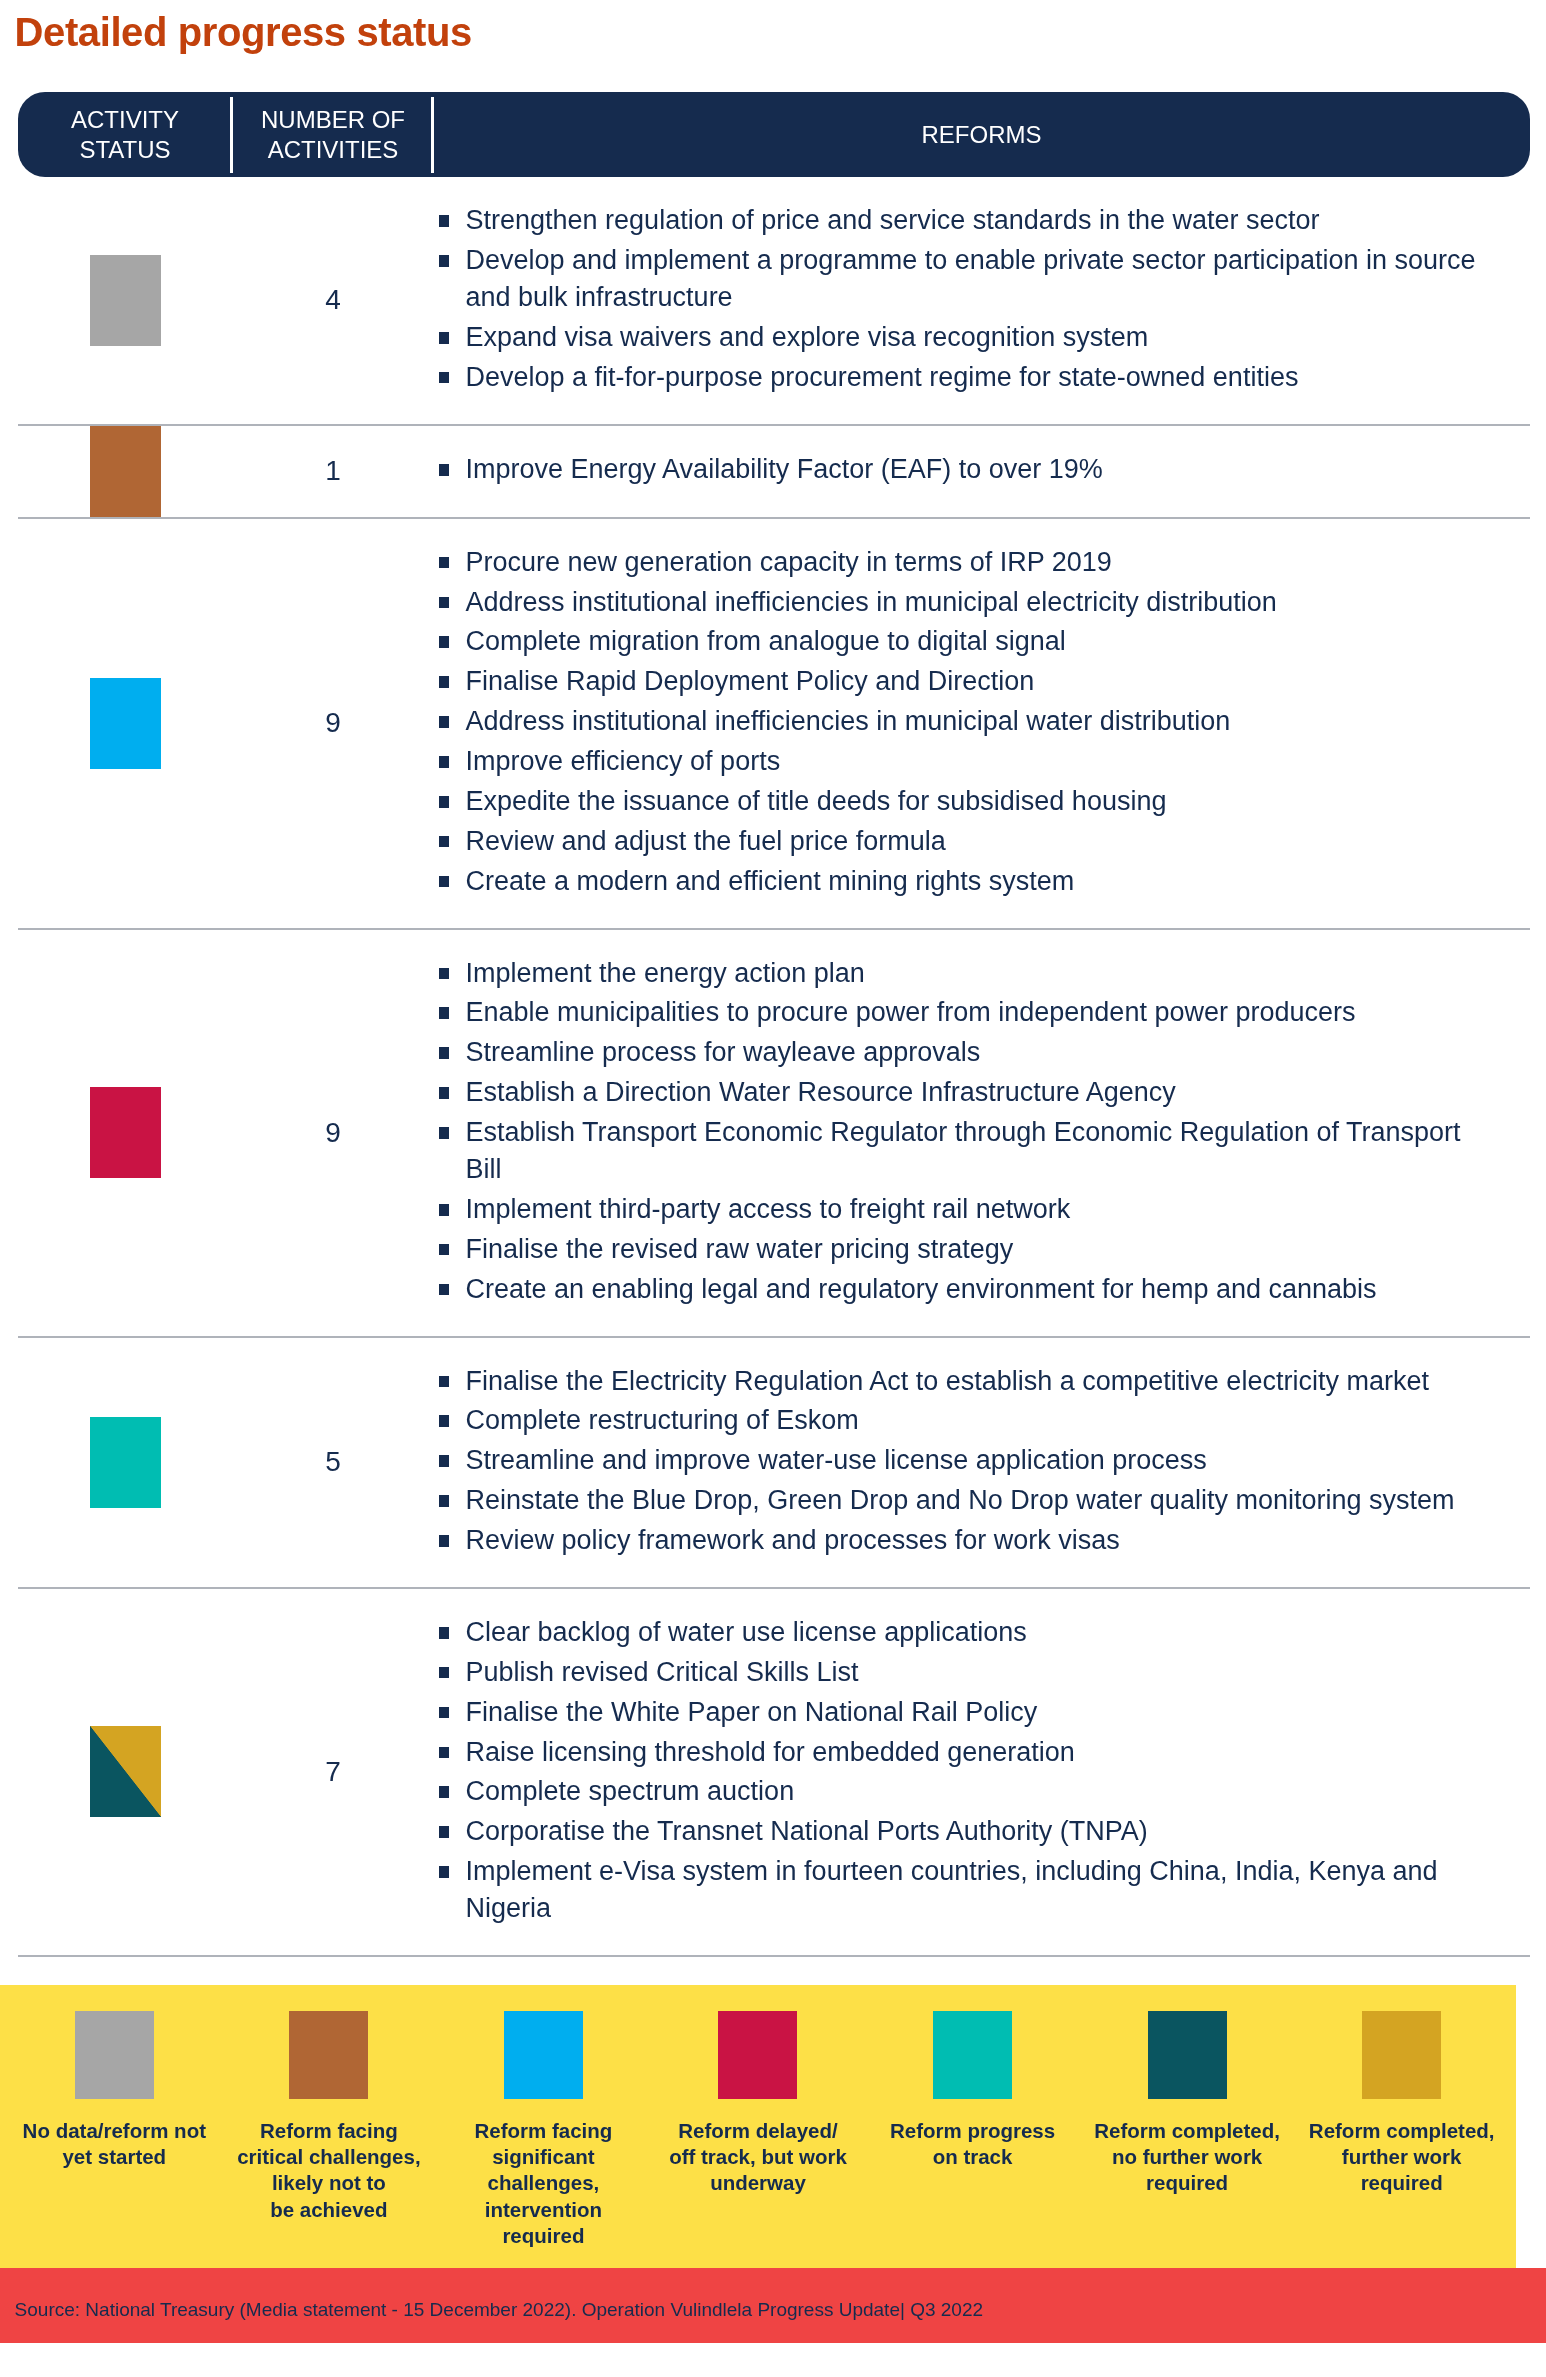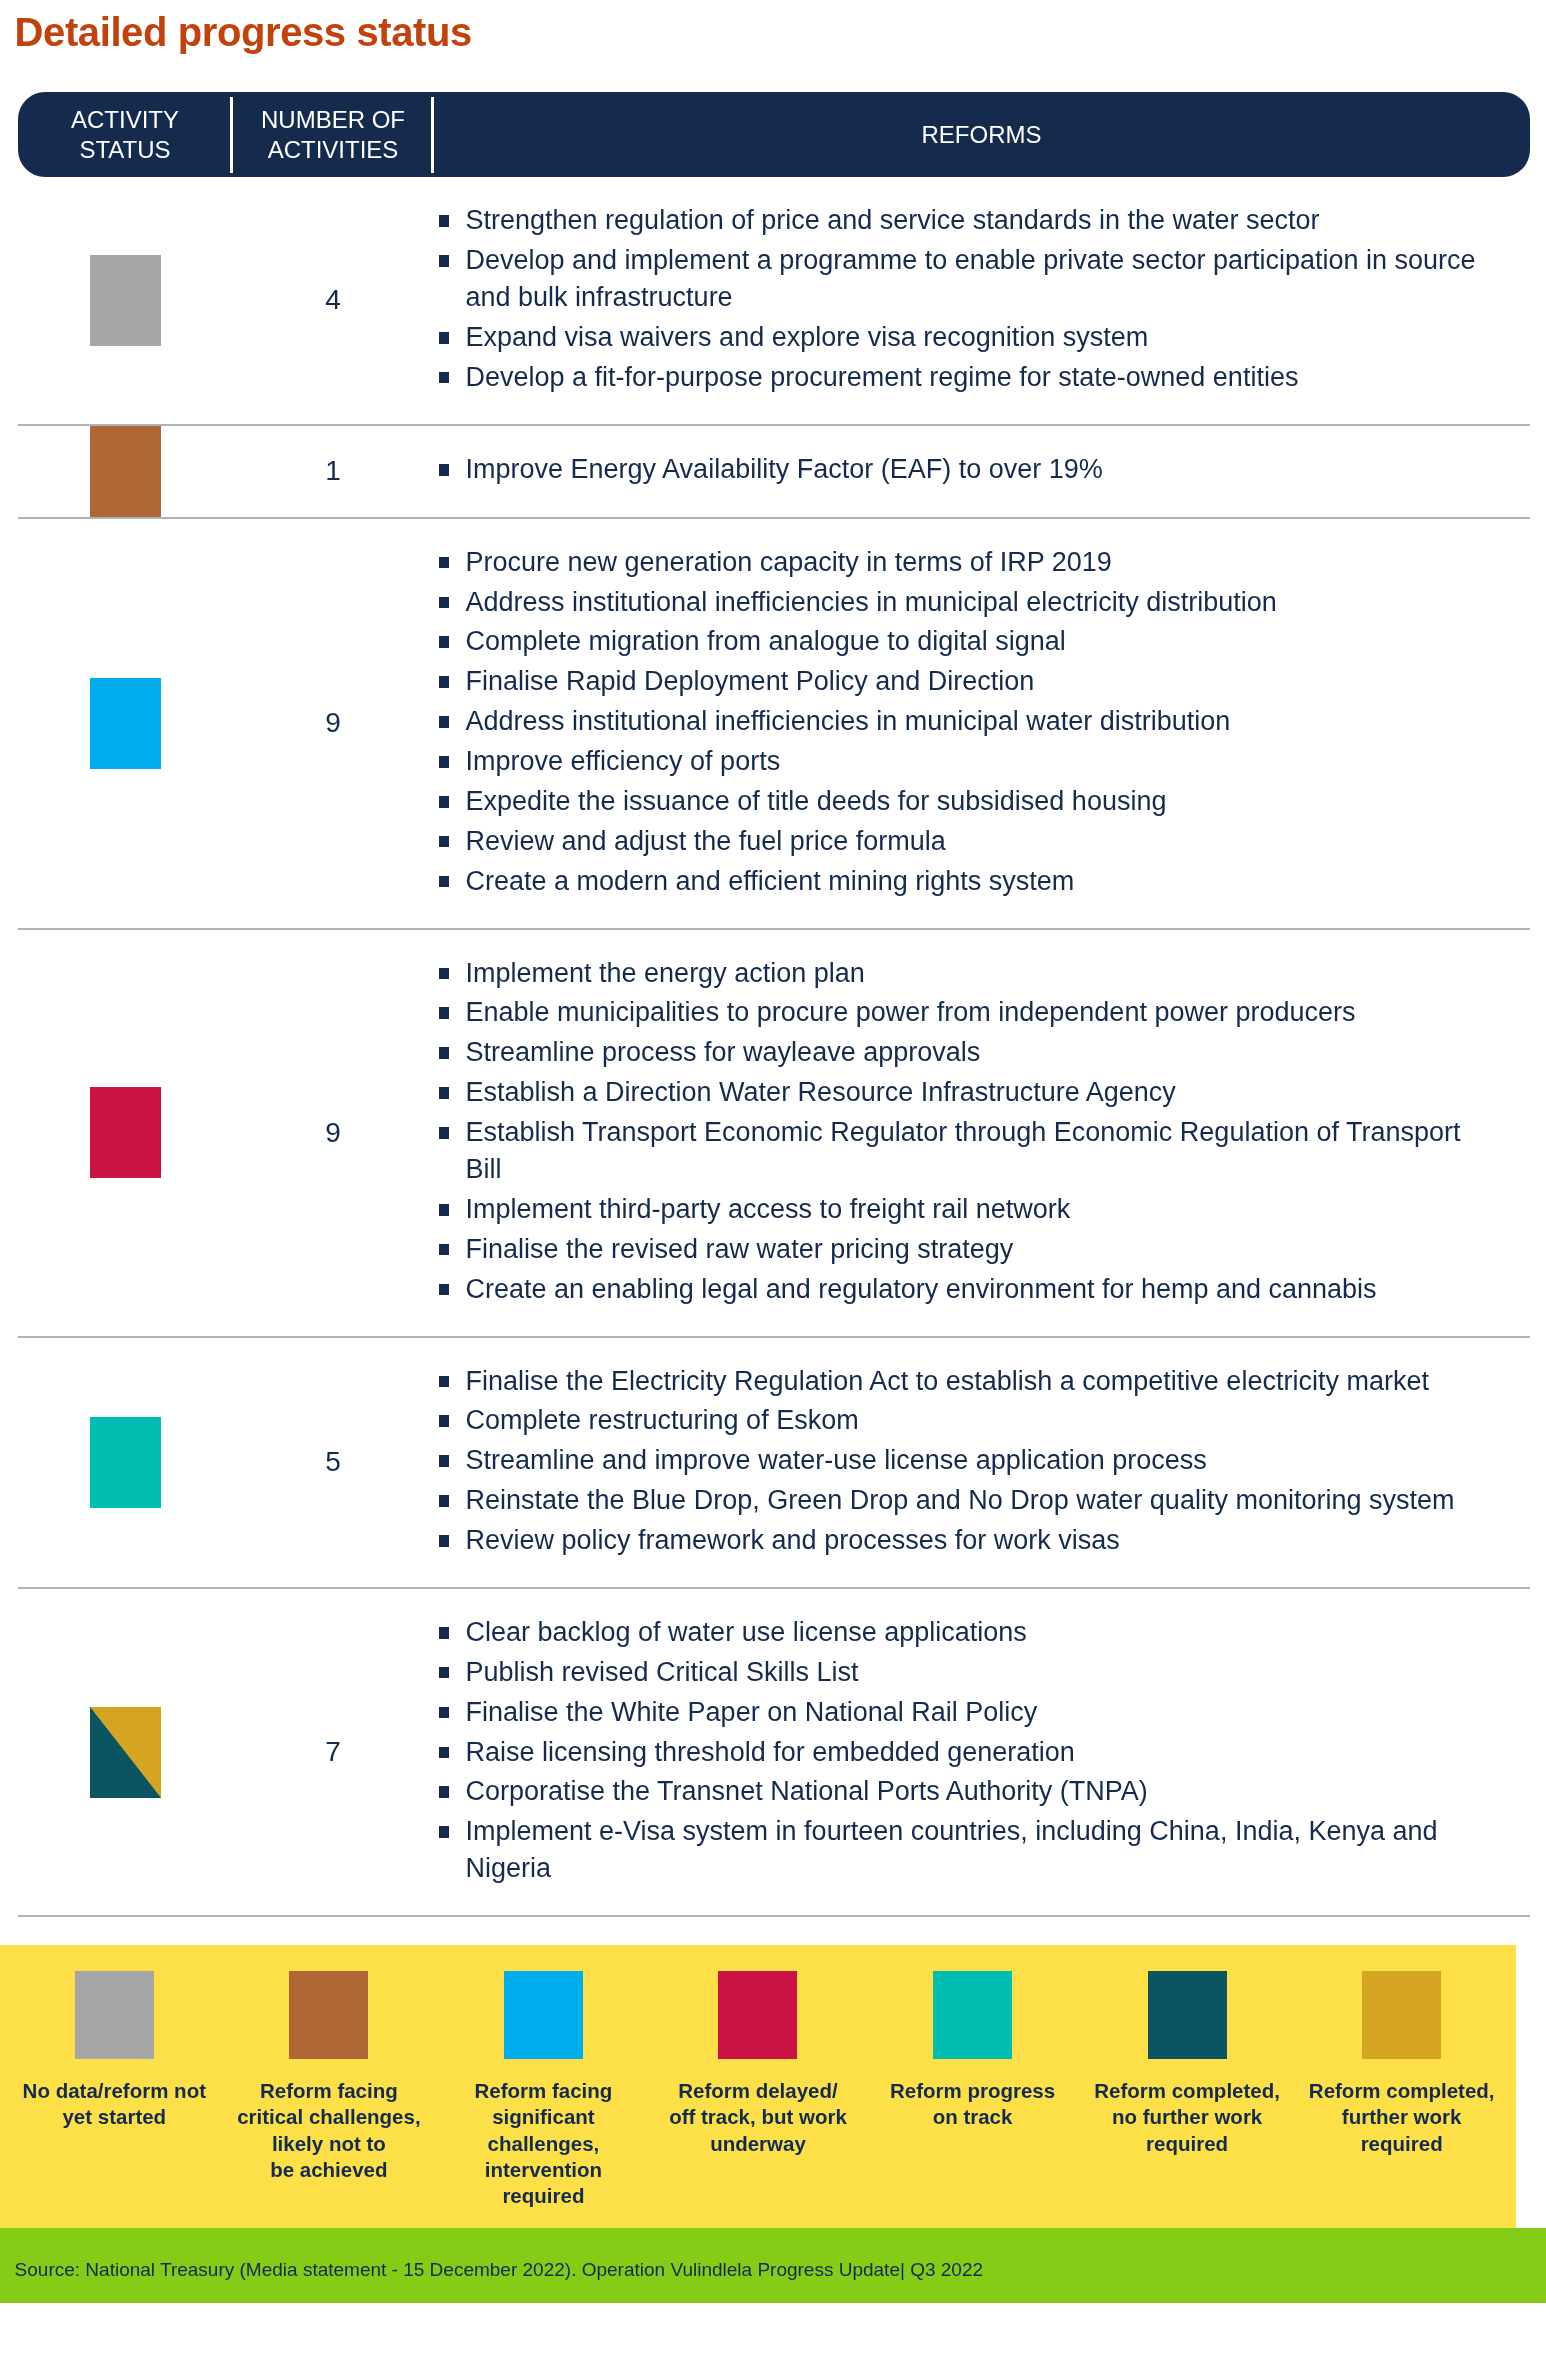--- a/index.html
+++ b/index.html
@@ -148,21 +148,21 @@
   .legend-label {
     color: #152B4E;
     font-size: 20.5px;
     font-weight: bold;
     text-align: center;
     line-height: 1.28;
     white-space: pre-line;
   }
 
   .source-line {
-    background: #84cc16;
+    background: #ef4444;
     width: 1547px;
     color: #152B4E;
     font-size: 19px;
     padding: 31px 0 22px 14.6px;
   }
 </style>
 </head>
 <body>
 
 <h1 class="page-title">Detailed progress status</h1>
@@ -267,20 +267,21 @@
         <div class="cell-status">
           <div class="swatch split"></div>
         </div>
         <div class="cell-number">7</div>
         <div class="cell-reforms">
           <ul class="reform-list">
             <li>Clear backlog of water use license applications</li>
             <li>Publish revised Critical Skills List</li>
             <li>Finalise the White Paper on National Rail Policy</li>
             <li>Raise licensing threshold for embedded generation</li>
+            <li>Complete spectrum auction</li>
             <li>Corporatise the Transnet National Ports Authority (TNPA)</li>
             <li>Implement e-Visa system in fourteen countries, including China, India, Kenya and Nigeria</li>
           </ul>
         </div>
       </div>
     </div>
 </div>
 
 <div class="legend-band">
   <div class="legend-row" id="legend-row">

